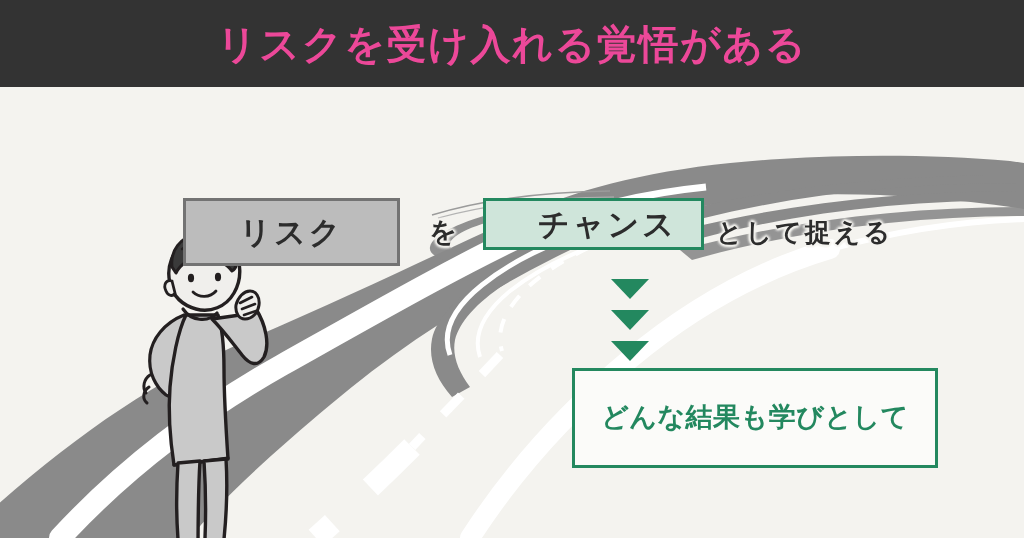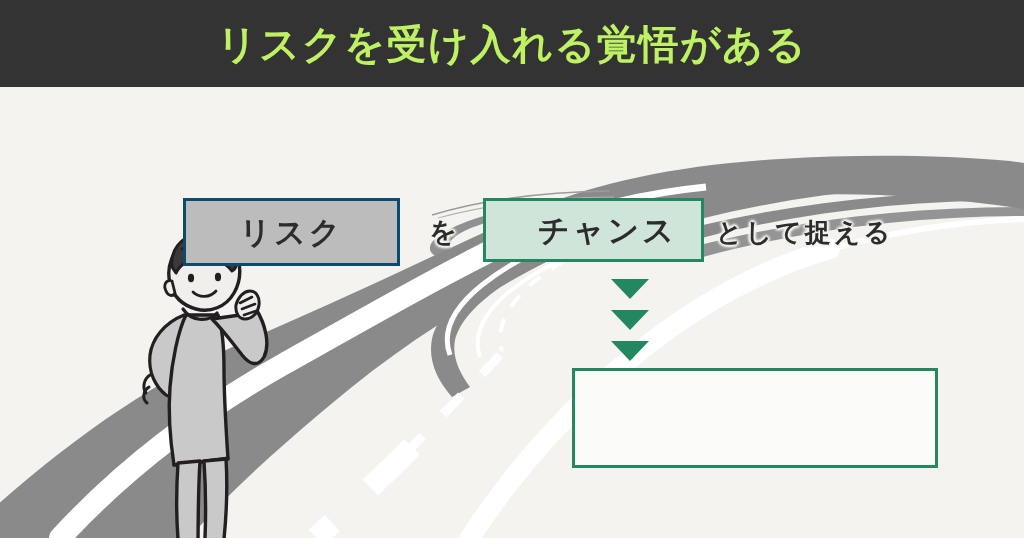--- a/index.html
+++ b/index.html
@@ -22,21 +22,21 @@
     left: 0; top: 0;
     width: 1024px;
     height: 87px;
     background: #333333;
     display: flex;
     align-items: center;
     justify-content: center;
     z-index: 40;
   }
   #title-text {
-    color: #bef264;
+    color: #ec4899;
     font-size: 40px;
     font-weight: 700;
     letter-spacing: 1.5px;
     line-height: 1;
     white-space: nowrap;
   }
 
   
   #scene {
     position: absolute;
@@ -55,21 +55,21 @@
     box-sizing: border-box;
     display: flex;
     align-items: center;
     justify-content: center;
     z-index: 25;
   }
   #risk-box {
     left: 183px; top: 198px;
     width: 217px; height: 68px;
     background: #bcbcbc;
-    border: 3px solid #0c4a6e;
+    border: 3px solid #737373;
   }
   #risk-box .txt {
     font-size: 31px;
     font-weight: 700;
     color: #2c2c2c;
     letter-spacing: 3px;
     line-height: 1;
   }
   #particle-wo {
     left: 412px; top: 198px;
@@ -81,21 +81,21 @@
     font-weight: 700;
     color: #2c2c2c;
     line-height: 1;
     text-shadow:
       0 0 4px #f4f3ef, 0 0 4px #f4f3ef, 0 0 4px #f4f3ef,
       2px 0 2px #f4f3ef, -2px 0 2px #f4f3ef,
       0 2px 2px #f4f3ef, 0 -2px 2px #f4f3ef;
   }
   #chance-box {
     left: 483px; top: 198px;
-    width: 221px; height: 64px;
+    width: 221px; height: 52px;
     background: #cfe5da;
     border: 3px solid #23885f;
     padding-left: 28px;
   }
   #chance-box .txt {
     font-size: 31px;
     font-weight: 700;
     color: #2c2c2c;
     letter-spacing: 3px;
     line-height: 1;
@@ -332,15 +332,16 @@
     <span class="txt">として捉える</span>
   </div>
 
   <div id="arrow-stack">
     <div class="chev c1"></div>
     <div class="chev c2"></div>
     <div class="chev c3"></div>
   </div>
 
   <div id="outcome-box">
+    <div class="line">どんな結果も学びとして</div>
   </div>
 
 </div>
 
 </body></html>

